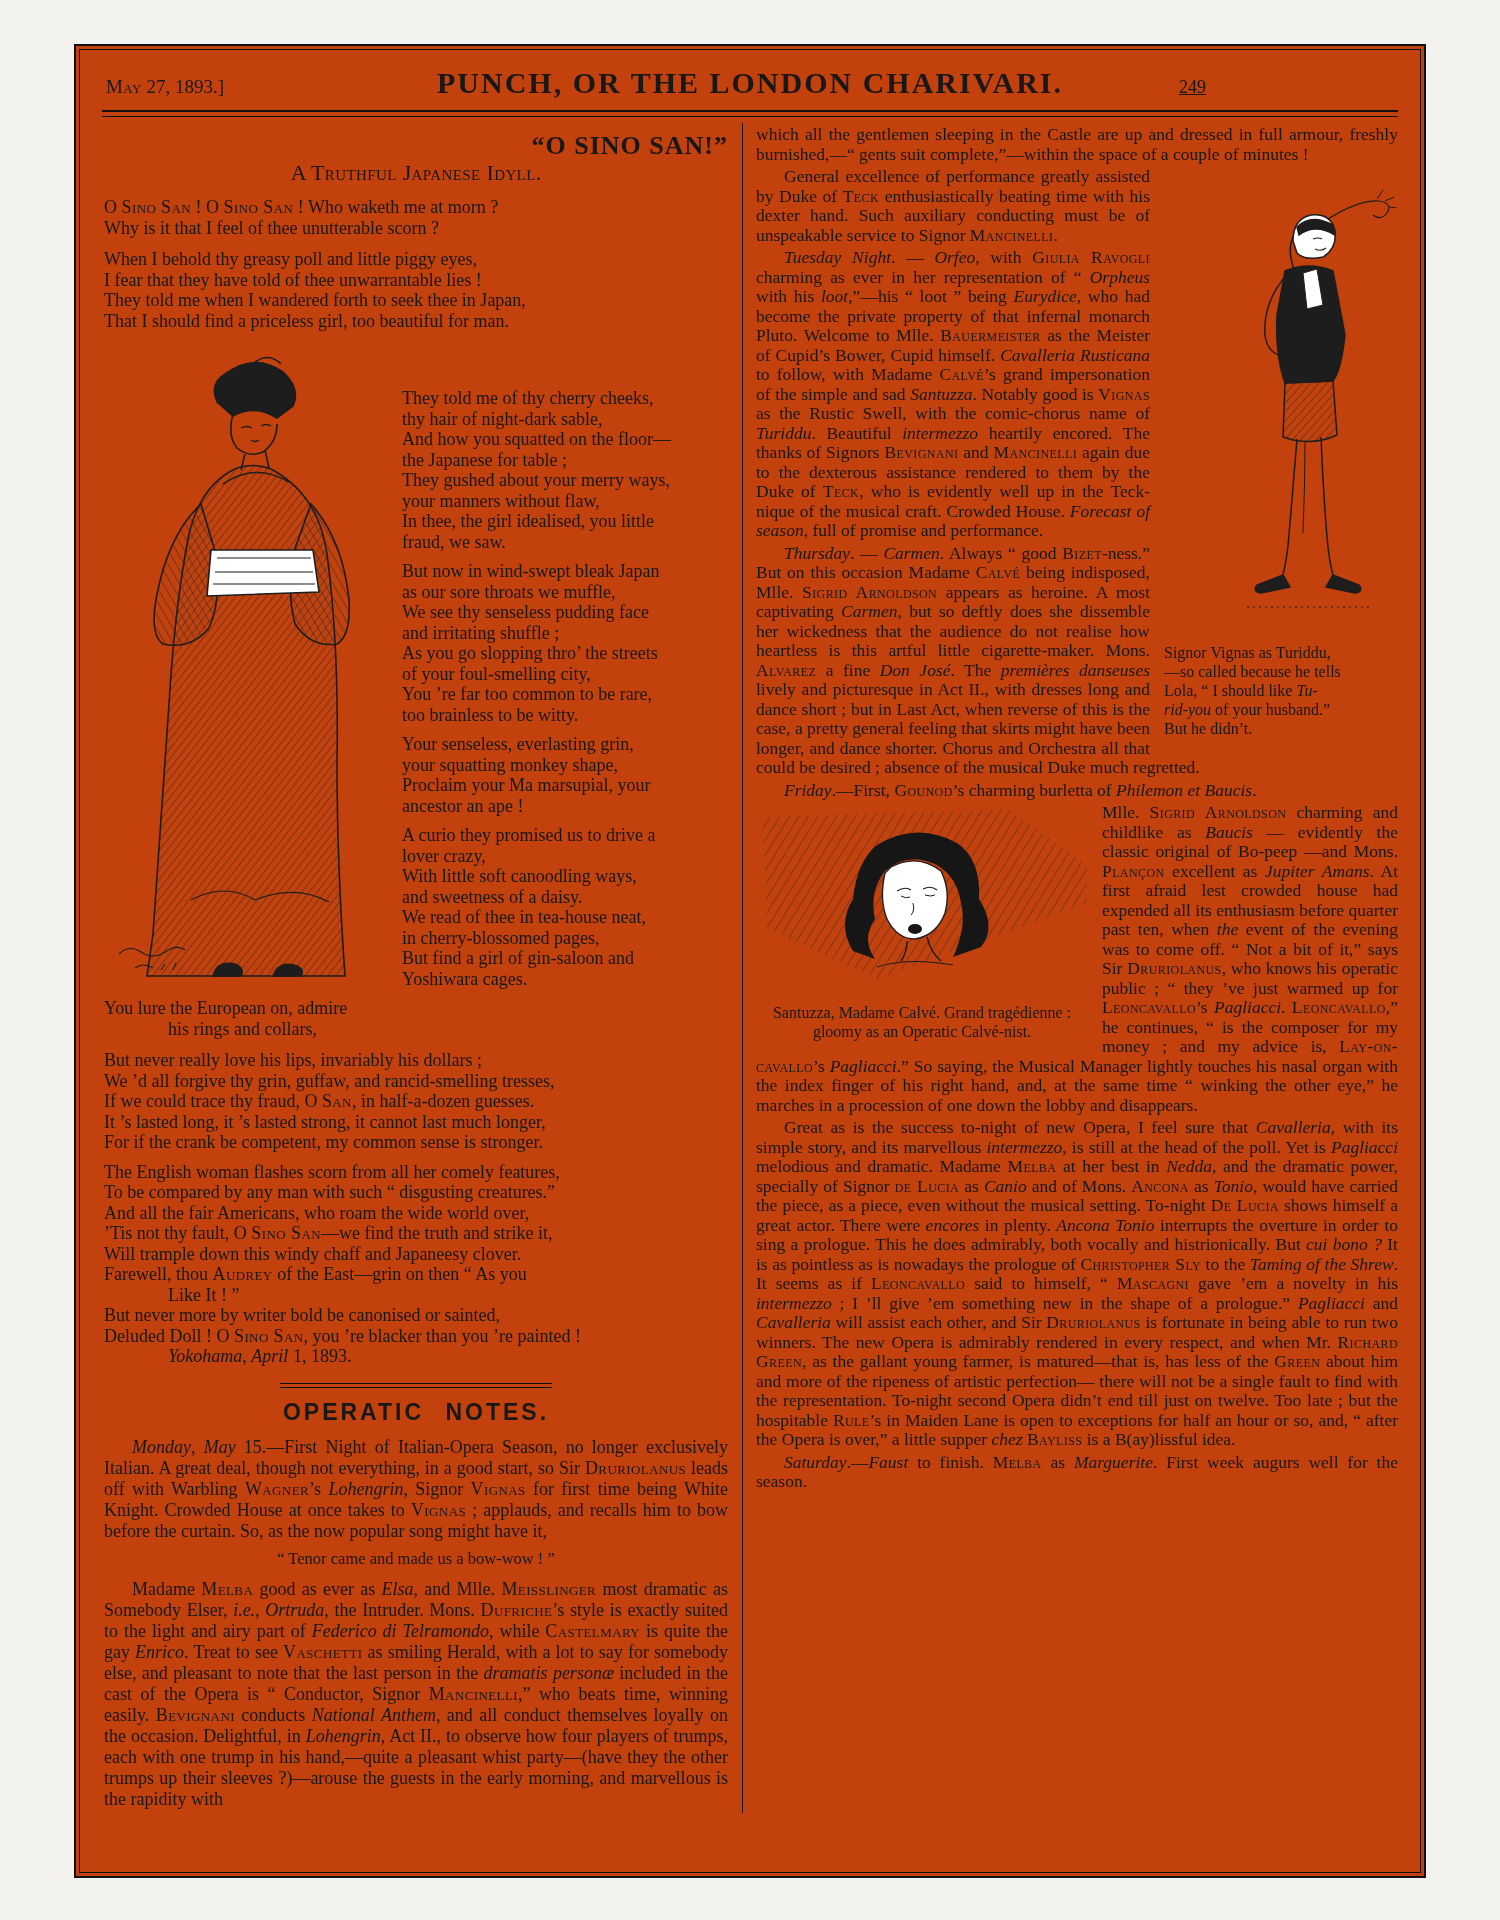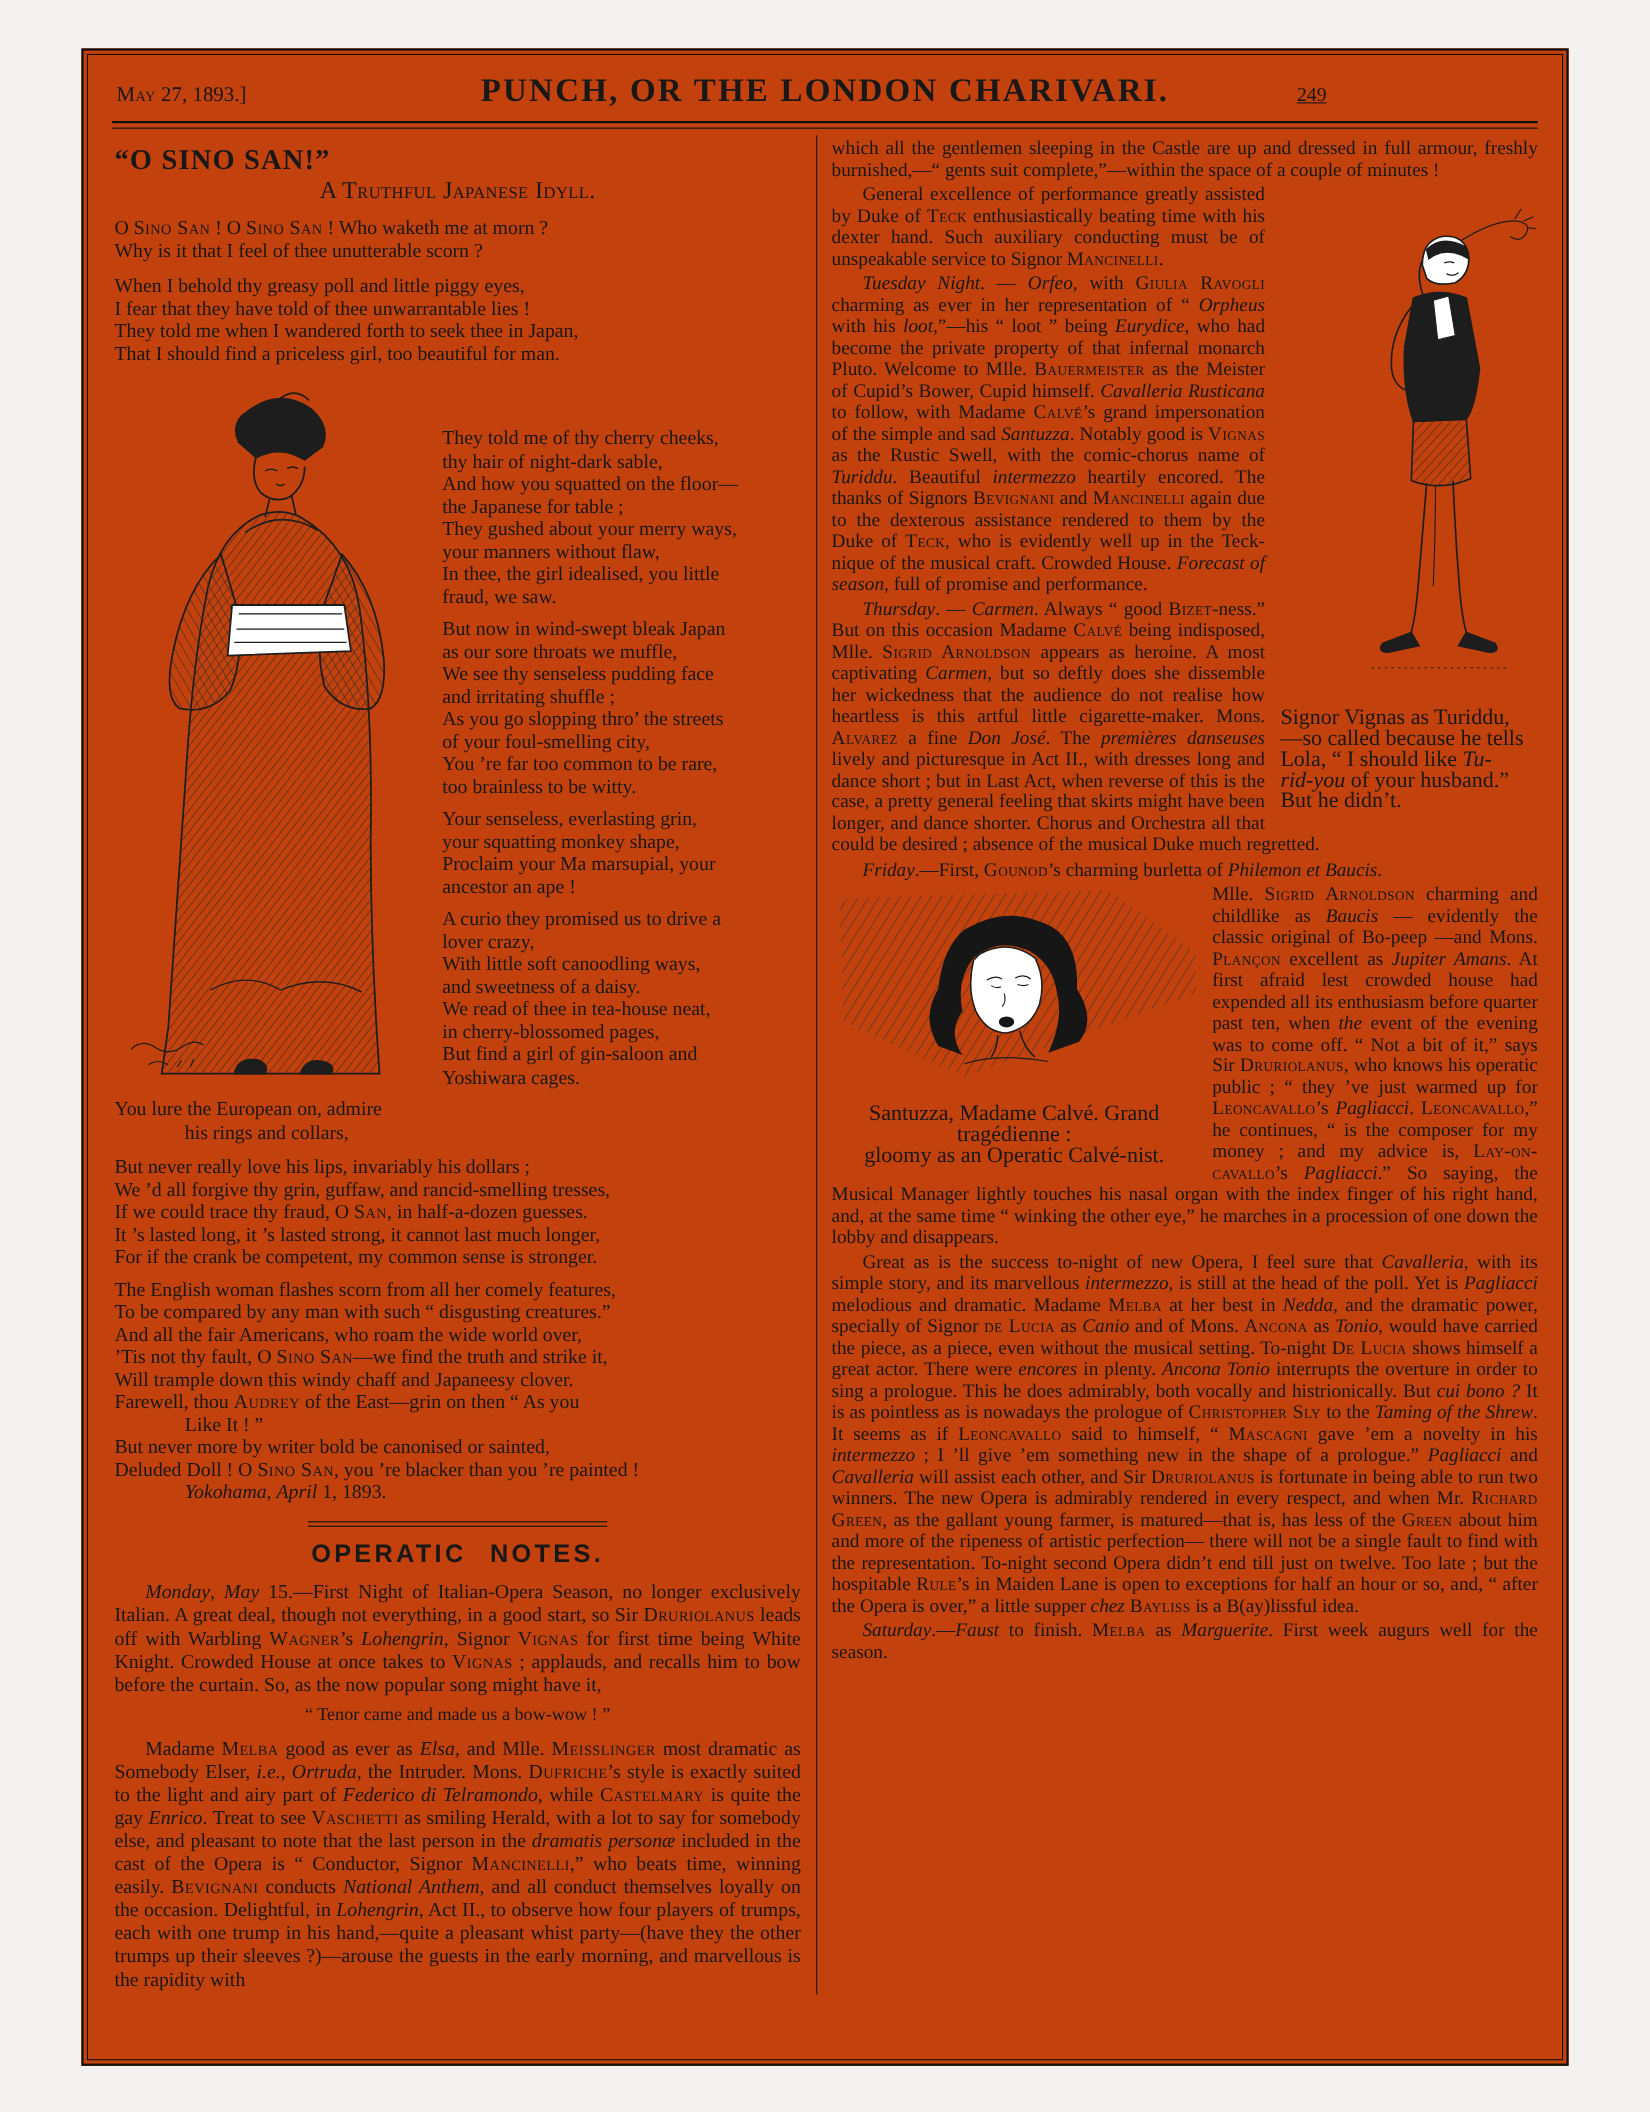--- a/index.html
+++ b/index.html
@@ -18,21 +18,21 @@
   
   .columns{display:flex;align-items:stretch;padding-top:6px;}
   .col{box-sizing:border-box;}
   .col-left{width:642px;padding:2px 14px 0 4px;font-size:18px;line-height:21px;}
   .col-divider{width:1px;background:#141414;}
   .col-right{flex:1;padding:2px 2px 0 13px;font-size:17.5px;line-height:19.5px;}
 
   .sc{font-variant-caps:small-caps;letter-spacing:.4px;}
 
   
-  .poem-title{text-align:left;font-size:26px;font-weight:600;letter-spacing:1px;margin:10px 0 6px;}
+  .poem-title{text-align:right;font-size:26px;font-weight:600;letter-spacing:1px;margin:10px 0 6px;}
   .poem-subtitle{text-align:center;font-size:22px;font-weight:normal;margin:0 0 14px;}
   .stanza{font-size:18px;line-height:20.5px;margin:0 0 11px;}
   .pl{white-space:normal;}
   .pl.cont{padding-left:64px;}
   .gap{height:9px;}
   .poem-flow{overflow:hidden;}
   .fig-geisha{float:left;width:292px;margin:2px 6px 0 0;}
   .beside{padding-top:46px;}
 
   .sep-double{width:272px;height:3px;margin:16px auto 14px;border-top:1px solid #101010;border-bottom:1px solid #101010;}
@@ -40,21 +40,21 @@
                    font-size:23px;letter-spacing:3px;word-spacing:12px;margin:8px 0 14px;}
 
   .para{text-align:justify;margin:0 0 3px;}
   .para.ind{text-indent:28px;}
   .song-quote{text-align:center;font-size:16.5px;margin:6px 0 10px;}
 
   
   .flow{overflow:hidden;}
   .fig-man{float:right;width:232px;margin:10px 2px 18px 14px;}
   .fig-santuzza{float:left;width:332px;margin:4px 14px 8px 0;}
-  .caption{font-size:20px;line-height:19px;margin-top:6px;}
+  .caption{font-size:16px;line-height:19px;margin-top:6px;}
   .caption .pl{padding:0;}
   .caption-left{ text-align:left;}
   .caption-center{text-align:center;}
   figure{margin:0;padding:0;}
   svg{display:block;}
 </style>
 </head>
 <body>
 
 <div class="page">

